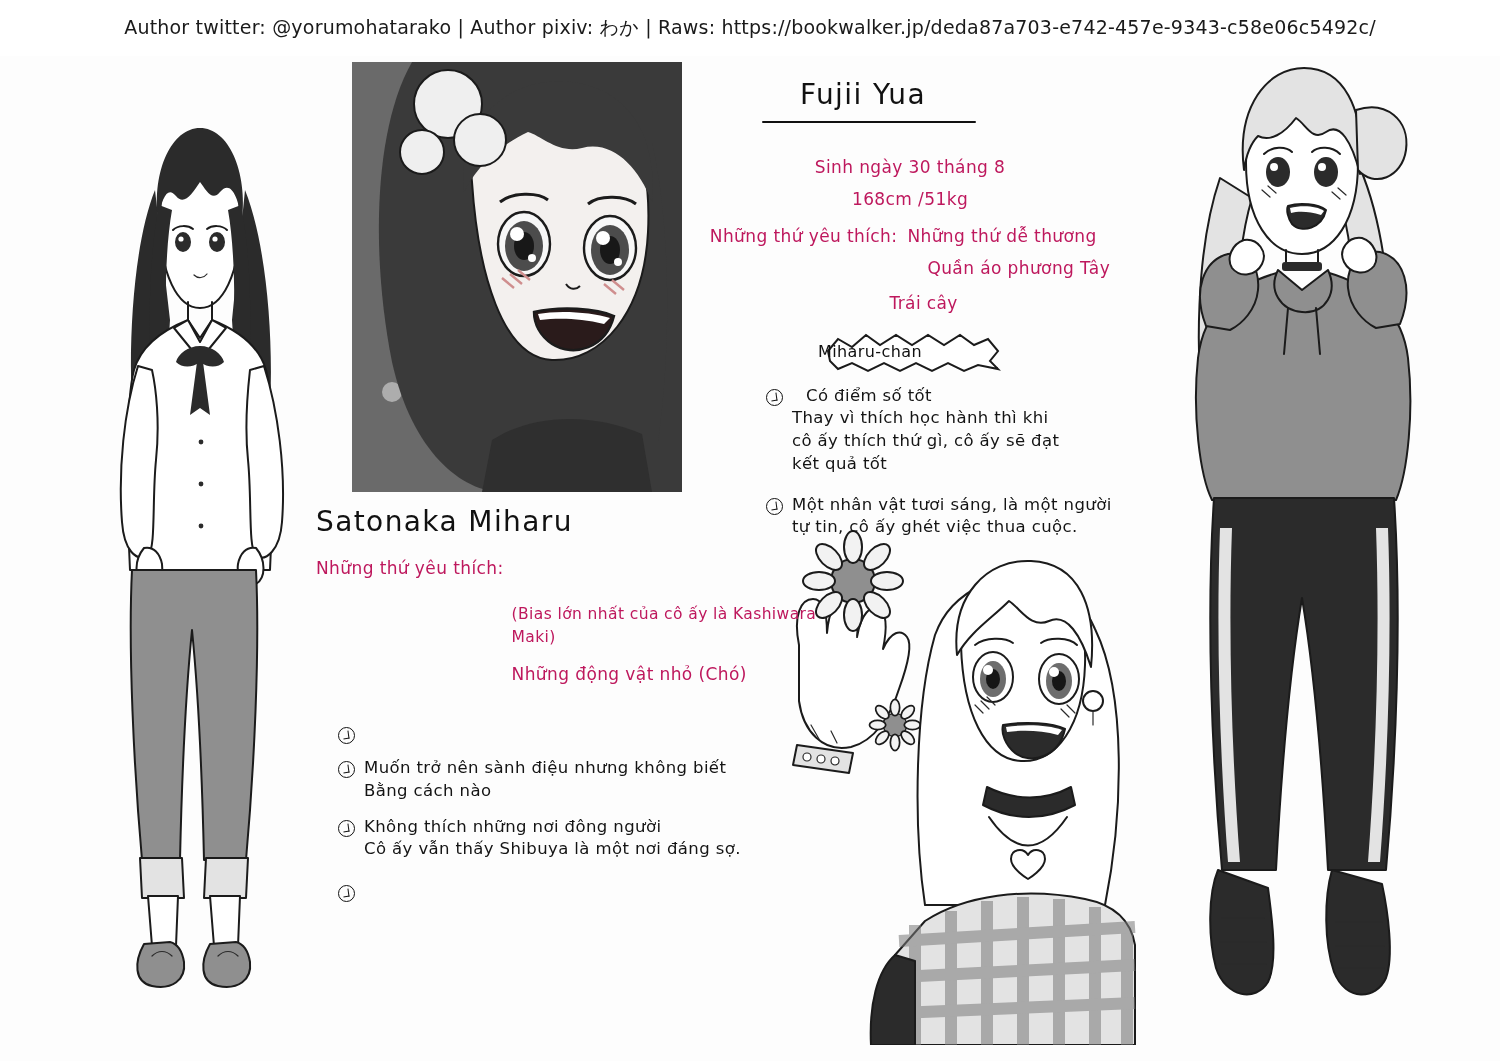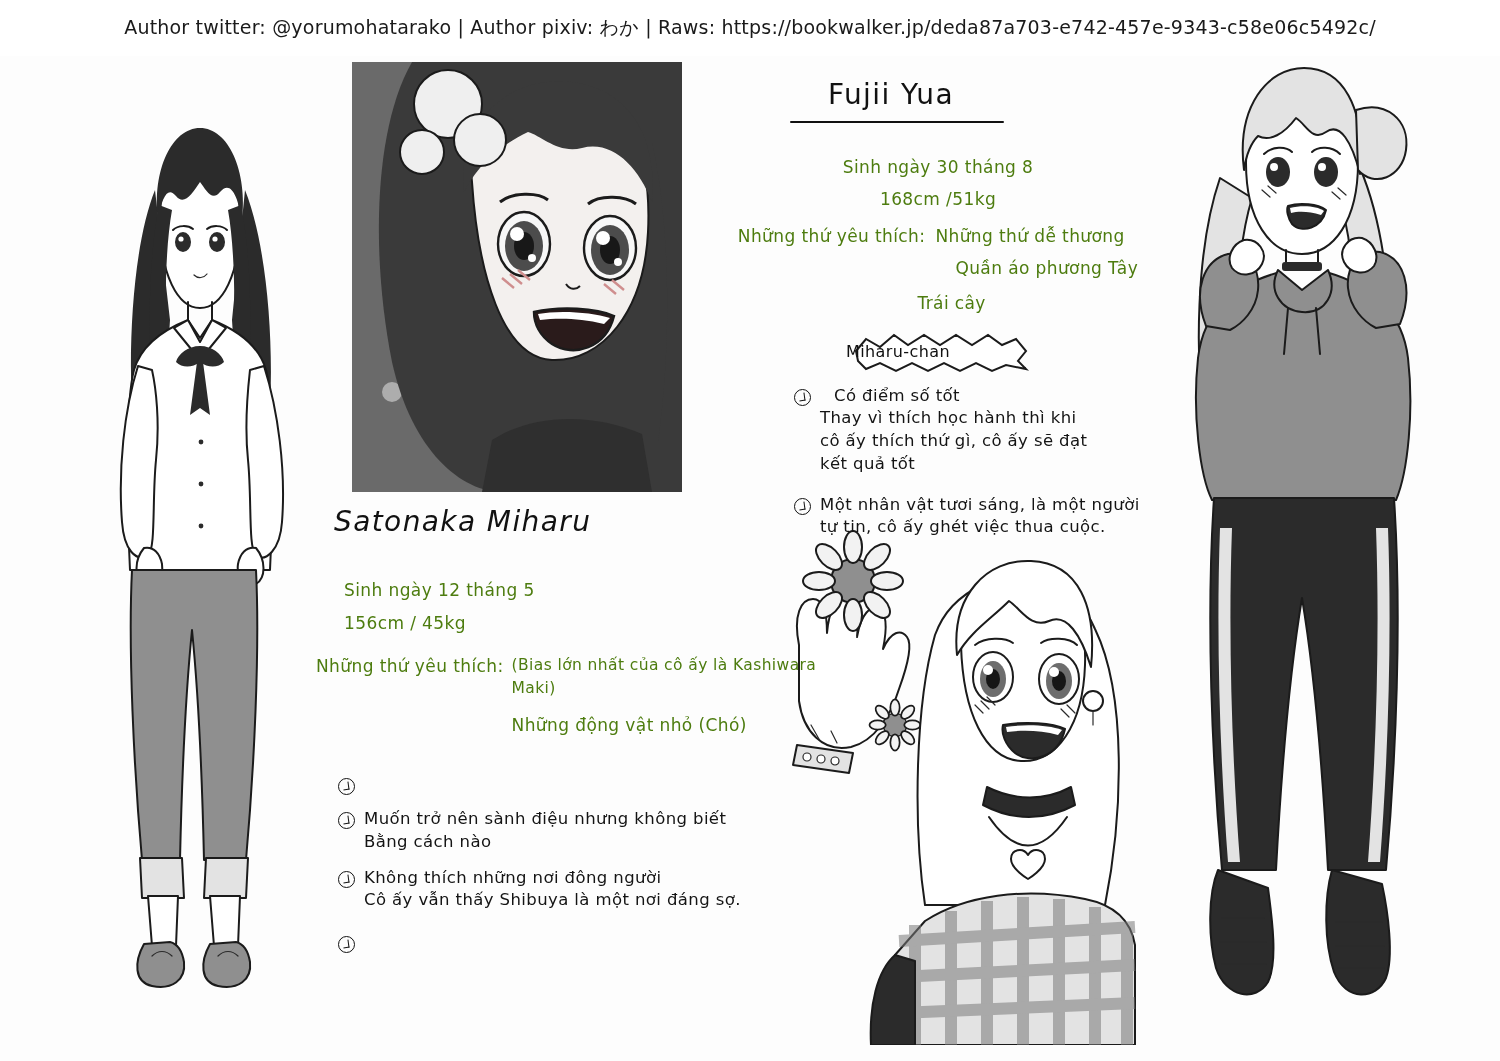--- a/index.html
+++ b/index.html
@@ -49,21 +49,21 @@
     white-space: nowrap;
   }
   .underline {
     height: 2px;
     background: #111;
     border-radius: 2px;
   }
   .stat-line {
     font-size: 17px;
     line-height: 1.5;
-    color: #4d7c0f;
+    color: #be185d;
     white-space: nowrap;
   }
   .bullet-row {
     display: flex;
     gap: 9px;
     align-items: flex-start;
     margin-bottom: 13px;
   }
   .bullet-mark {
     flex: 0 0 auto;
@@ -355,31 +355,27 @@
         <path stroke="#7a7a7a" stroke-width="12" fill="none" d="M140 400 L140 520 M176 386 L176 520 M212 376 L212 520 M248 372 L248 520 M284 374 L284 520 M320 382 L320 520 M352 398 L352 520"></path>
         <path stroke="#7a7a7a" stroke-width="12" fill="none" d="M124 416 L360 402 M124 452 L360 440 M124 488 L360 478"></path>
       </g>
 
       <path class="fill-dark ln" d="M120 430 C102 446 94 480 96 520 L140 520 L140 436 Z"></path>
     </svg>
   </div>
 
   <div style="position:absolute; left:316px; top:505px; width:470px;">
 
-    <div class="hand char-name" style="margin-left:18px;font-style:italic;">Satonaka Miharu</div>
-
-    <div style="margin-top:40px; margin-left:28px;">
-      <div class="hand stat-line">Sinh ngày 12 tháng 5</div>
-      <div class="hand stat-line" style="margin-top:7px;">156cm / 45kg</div>
-    </div>
+    <div class="hand char-name" style="">Satonaka Miharu</div>
+
 
     <div style="margin-top:18px; display:flex; gap:8px; align-items:flex-start;">
       <div class="hand stat-line" style="flex:0 0 auto;">Những thứ yêu thích:</div>
       <div style="flex:1 1 auto;">
-        <div class="hand stat-line" style="font-size:15.5px;">(Bias lớn nhất của cô ấy là Kashiwara</div>
+        <div class="hand stat-line" style="font-size:15.5px;margin-top:47px;">(Bias lớn nhất của cô ấy là Kashiwara</div>
         <div class="hand stat-line" style="font-size:15.5px;">Maki)</div>
         <div class="hand stat-line" style="margin-top:12px;">Những động vật nhỏ (Chó)</div>
       </div>
     </div>
 
     <div style="margin-top:36px; margin-left:22px;">
       <div class="bullet-row">
         <span class="bullet-mark"></span>
       </div>
       <div class="bullet-row">
@@ -395,21 +391,21 @@
           <span>Không thích những nơi đông người</span><br>
           <span>Cô ấy vẫn thấy Shibuya là một nơi đáng sợ.</span>
         </span>
       </div>
       <div class="bullet-row" style="margin-top:20px;">
         <span class="bullet-mark"></span>
       </div>
     </div>
   </div>
 
-  <div style="position:absolute; left:728px; top:78px; width:420px;">
+  <div style="position:absolute; left:700px; top:78px; width:420px;">
 
     <div class="hand char-name" style="margin-left:100px;">Fujii Yua</div>
     <div class="underline" style="width:214px; margin-left:62px; margin-top:10px;"></div>
 
     <div style="margin-top:32px; text-align:center;">
       <div class="hand stat-line">Sinh ngày 30 tháng 8</div>
       <div class="hand stat-line" style="margin-top:6px;">168cm /51kg</div>
     </div>
 
     <div style="margin-top:12px; display:flex; gap:10px; align-items:flex-start; justify-content:center;">

